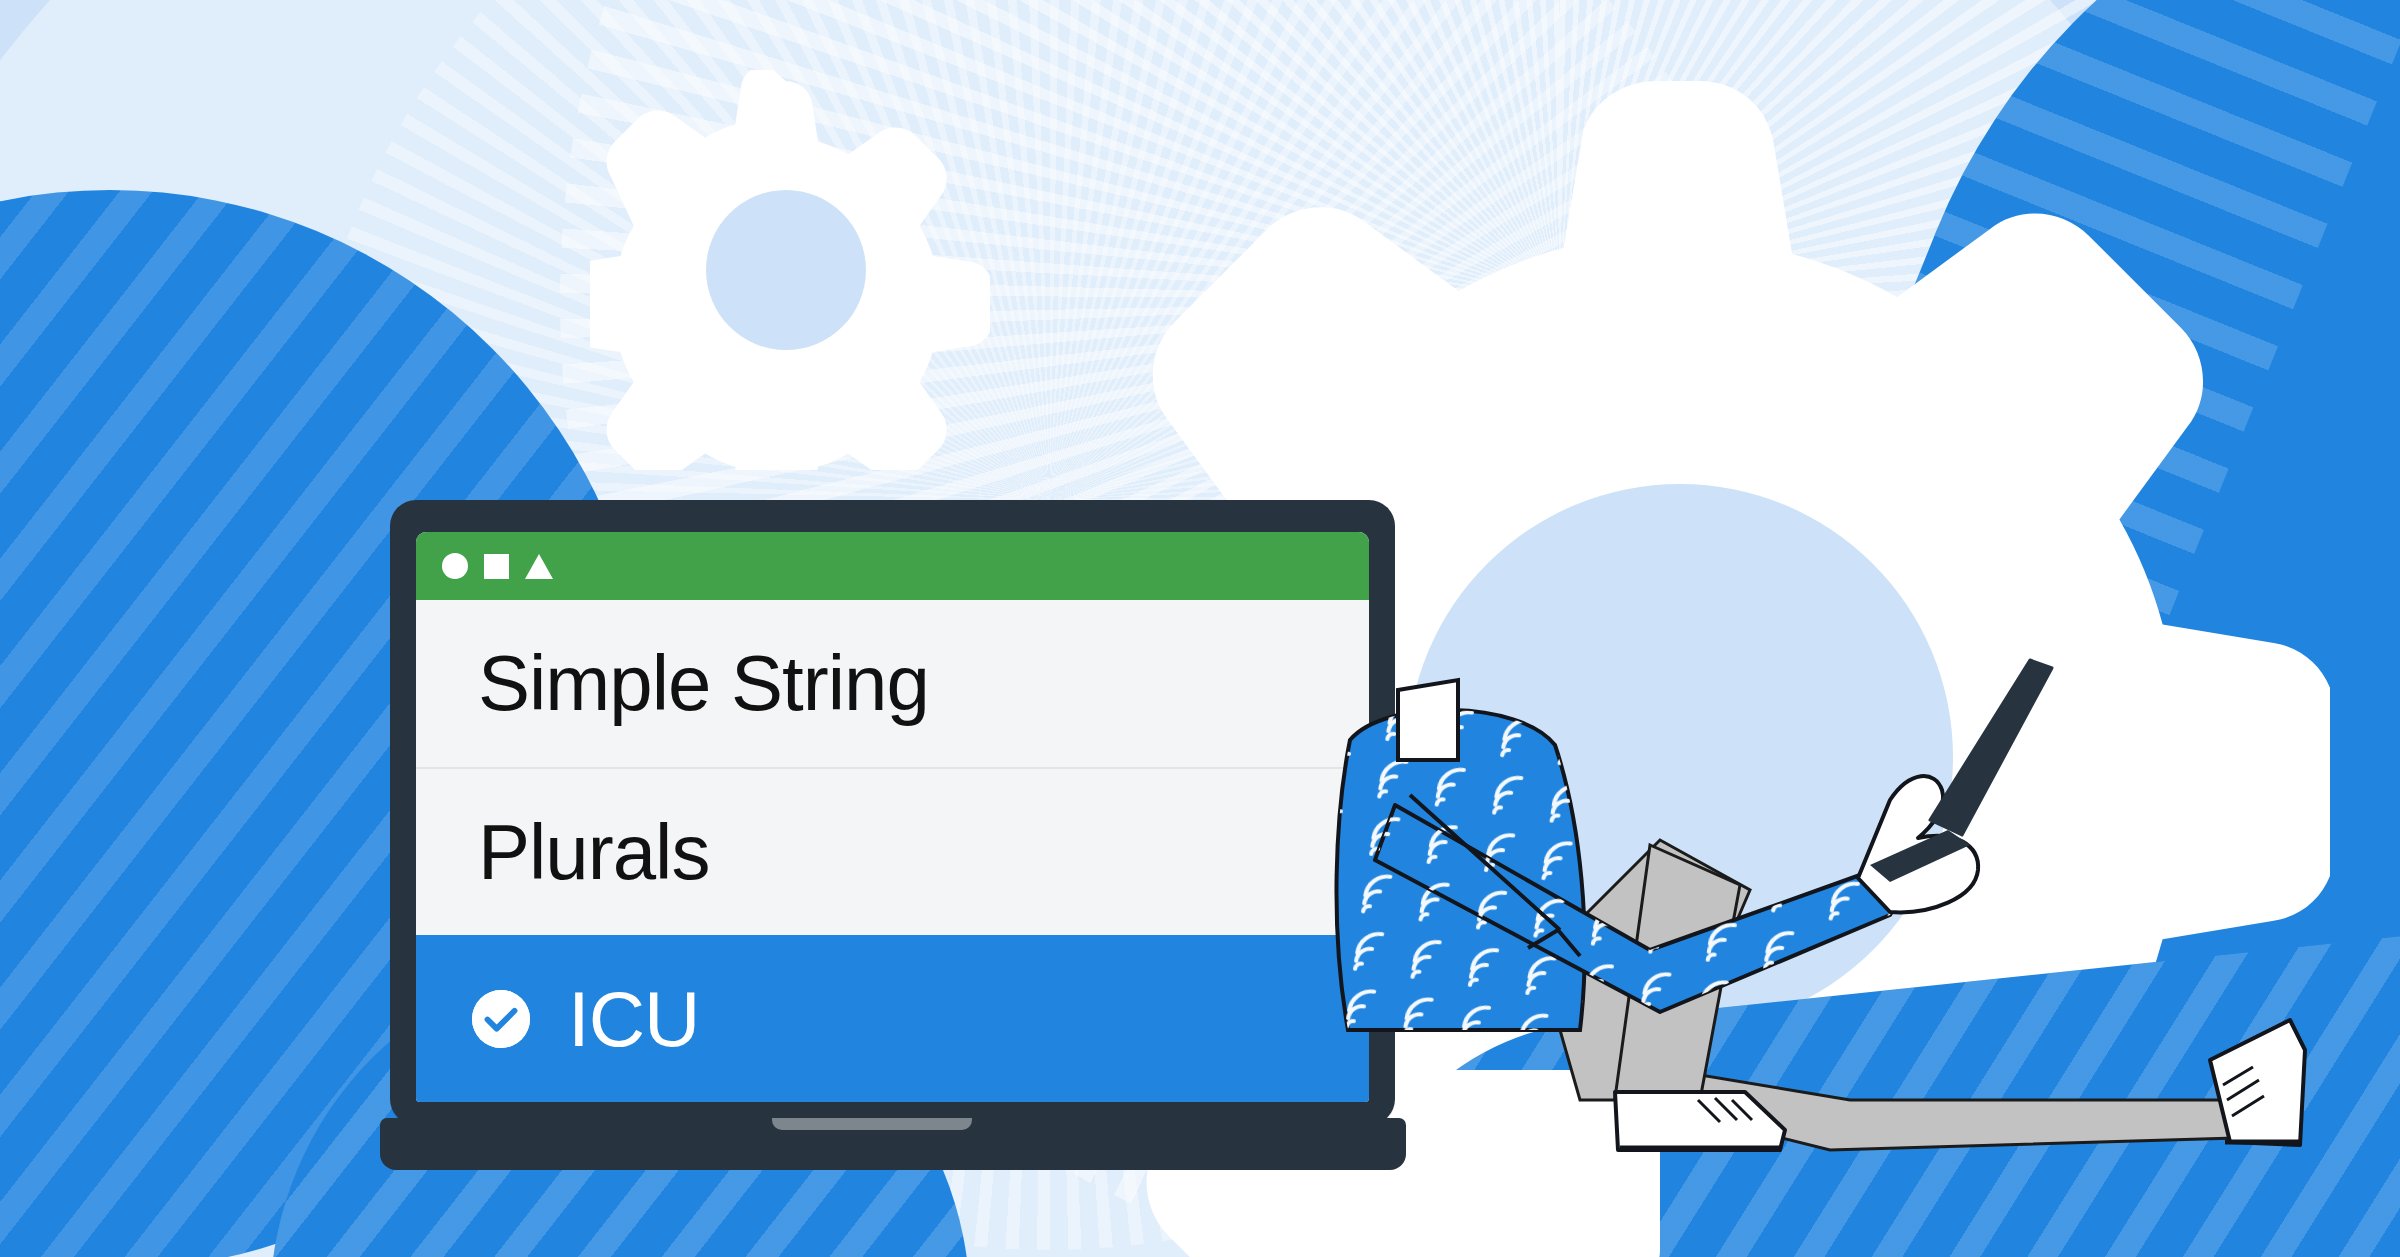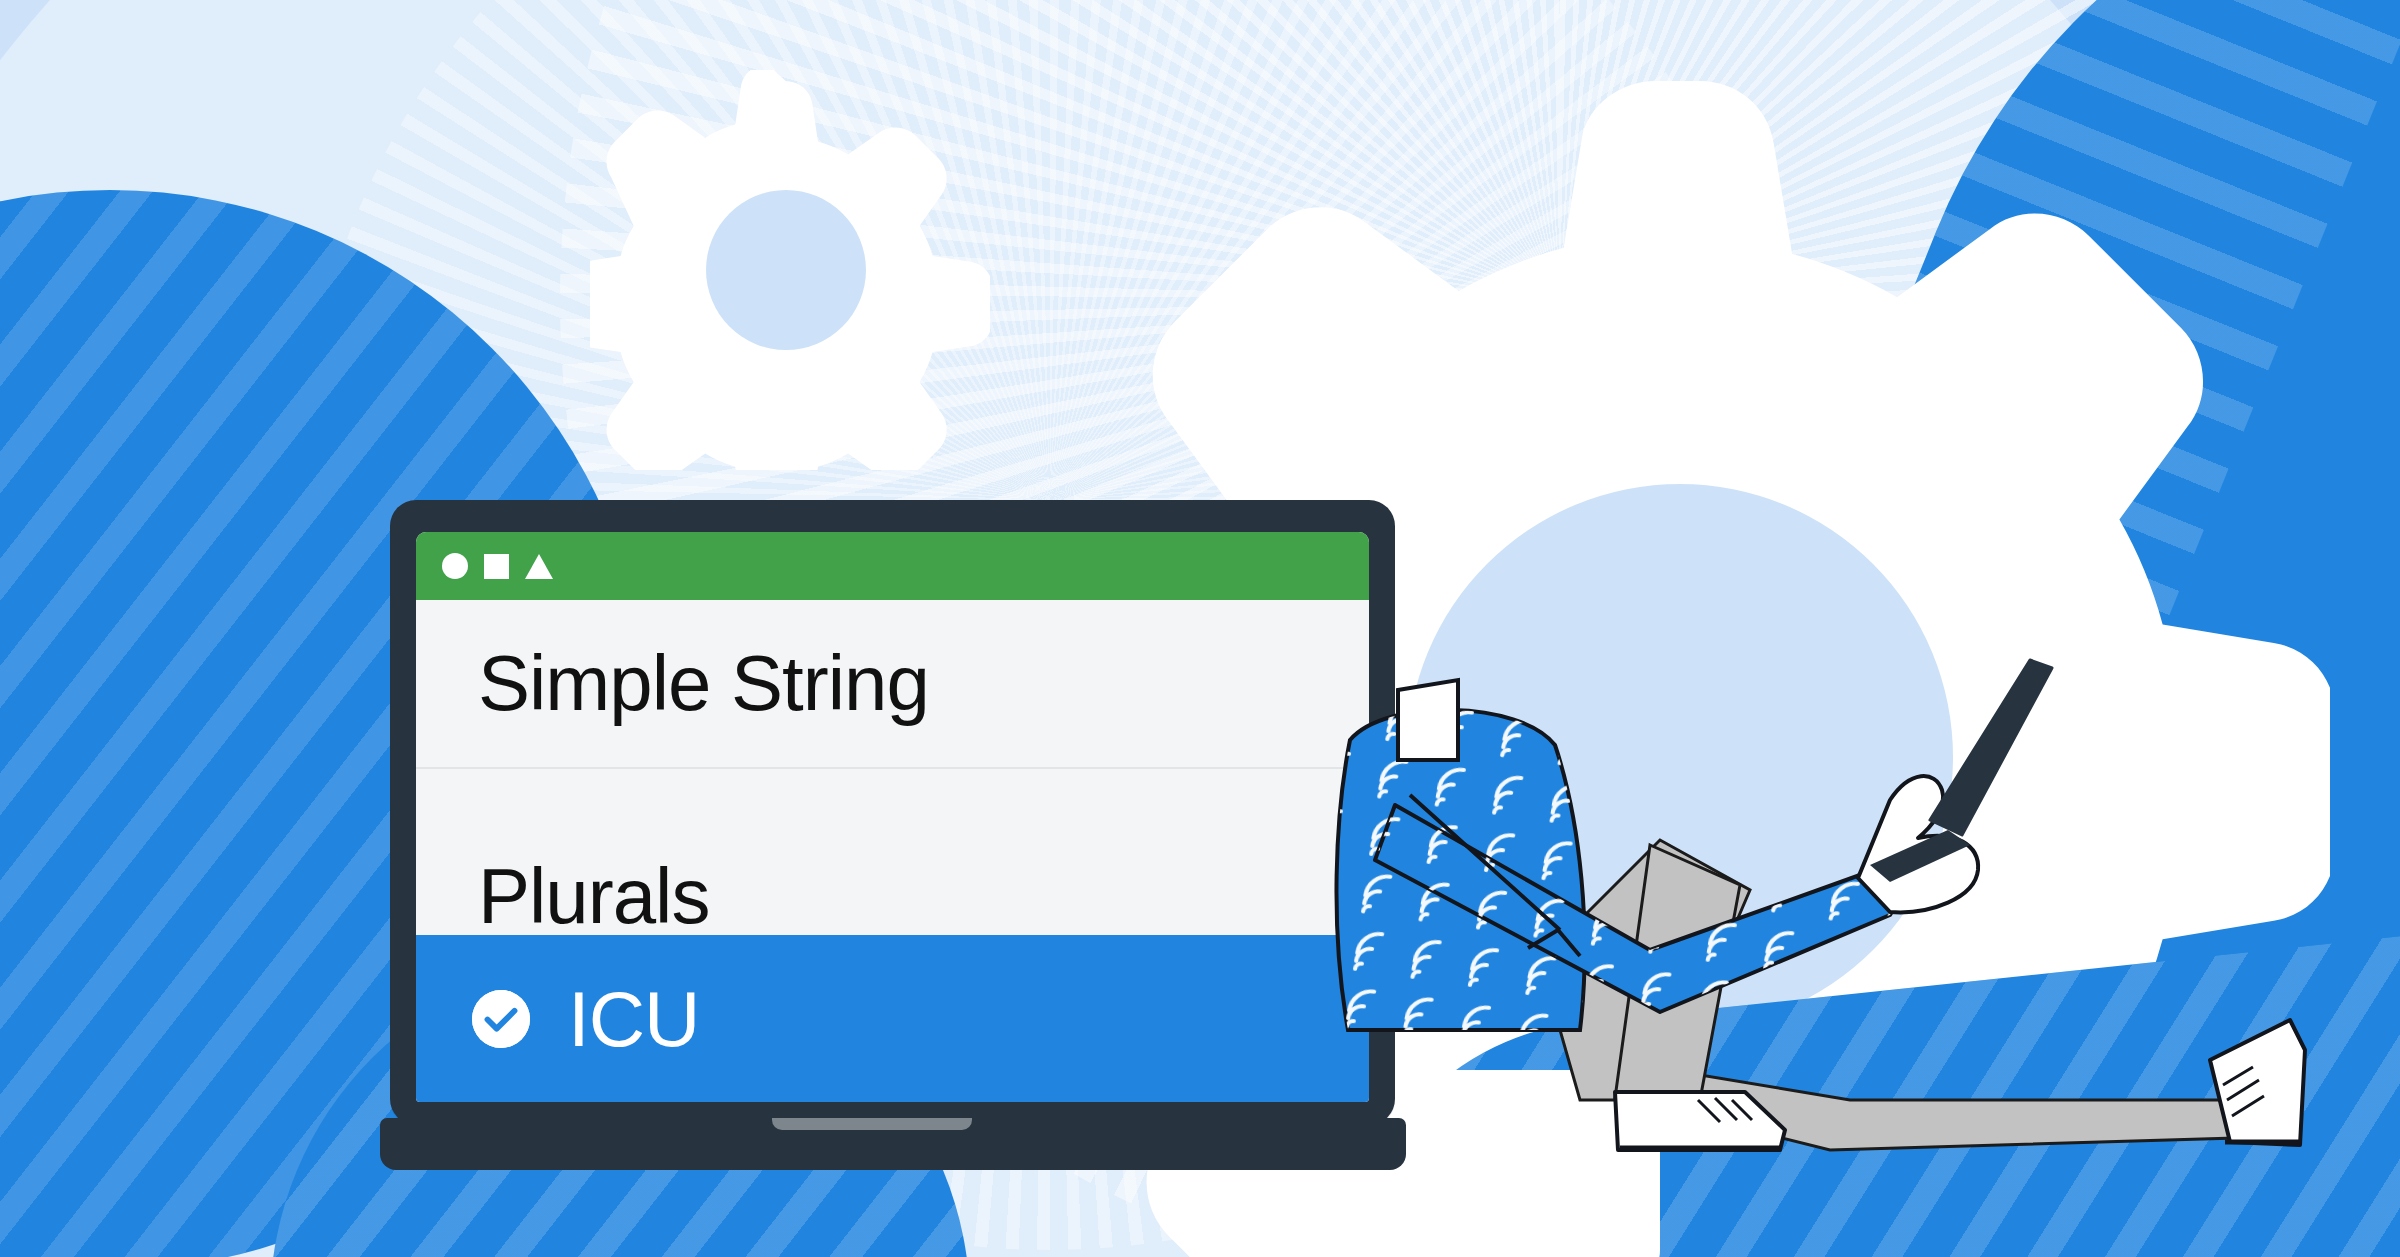--- a/index.html
+++ b/index.html
@@ -166,21 +166,21 @@
   }
 
   .opt-list{ display:flex; flex-direction:column; height:502px; }
   .opt-row{
     flex:1;
     display:flex;
     align-items:center;
     padding-left:62px;
     background:#f4f5f7;
   }
-  .opt-row.with-divider{ border-top:2px solid #e2e5e8;align-items:flex-end; }
+  .opt-row.with-divider{ border-top:2px solid #e2e5e8; }
   .opt-row.selected{
     background:#2185e0;
     padding-left:56px;
     text-align:center;
   }
   .opt-label{
     font-size:78px;
     font-weight:400;
     letter-spacing:-1px;
     color:#111;

